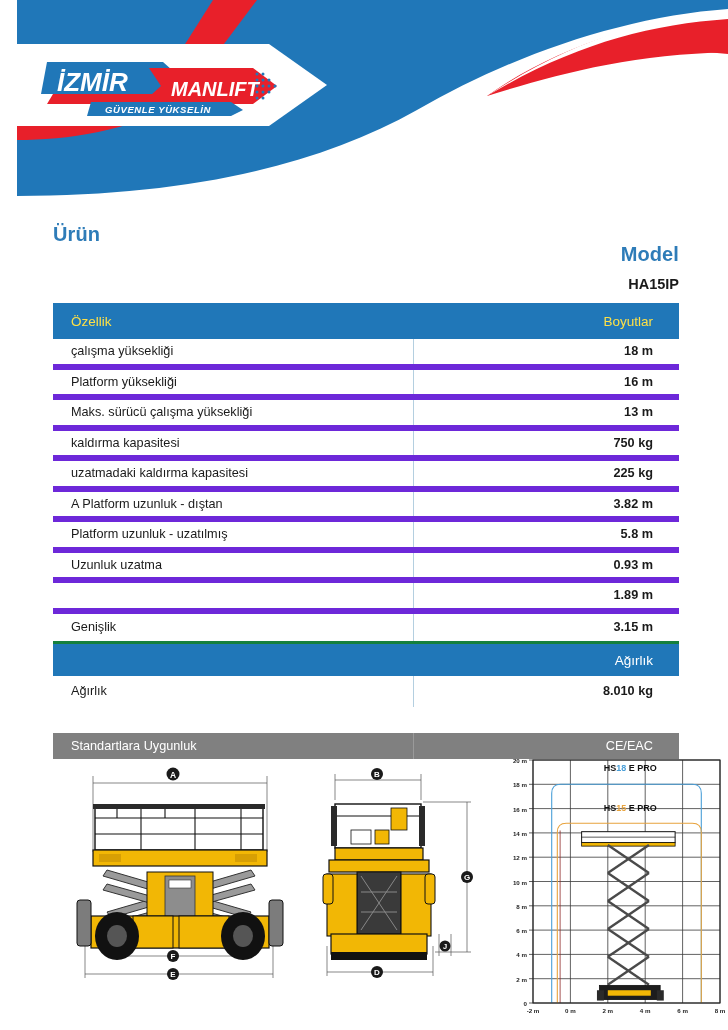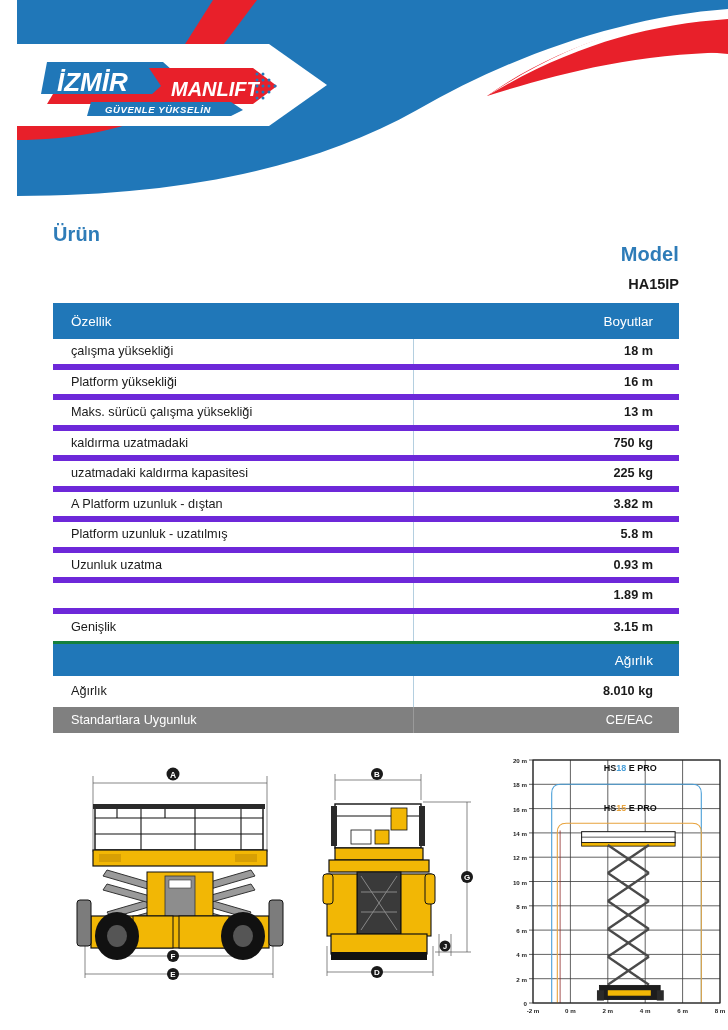--- a/index.html
+++ b/index.html
@@ -19,38 +19,38 @@
   
   .titlerow { position:absolute; left:53px; top:222px; width:626px; height:56px; }
   .t-left { position:absolute; left:0; top:0; }
   .t-right { position:absolute; right:0; top:0; text-align:right;margin-top:20px; }
   .t-head { font-size:20px; font-weight:bold; color:#2e7cb8; letter-spacing:.1px; line-height:24px; }
   .t-sub { font-size:14.5px; font-weight:bold; color:#1a1a1a; margin-top:9px; line-height:18px; }
 
   
   .spec { position:absolute; left:53px; top:303px; width:626px; }
   .hrow {
-    background:#2077b8; color:#ffffff; height:36px;
+    background:#2077b8; color:#fde047; height:36px;
     display:flex; align-items:center; position:relative;
   }
   .hrow .hl { padding-left:18px; font-size:13.5px; }
   .hrow .hr { position:absolute; right:26px; font-size:13.5px; }
   .drow {
     height:30.5px; display:flex; align-items:center; position:relative;
     border-bottom:6px solid #6d28d9; color:#1a1a1a;
   }
   .drow .dl { padding-left:18px; font-size:12.7px; width:360px; }
   .drow .dv { position:absolute; right:26px; font-size:12.7px; font-weight:600; }
   .drow .vsep { position:absolute; left:360px; top:0; bottom:0; width:1px; background:#b4cfe0; }
   .drow.first { border-top:none; }
   .drow.lastdim { border-bottom:3px solid #15803d; }
   .wrow { background:#2077b8; color:#fff; height:32px; display:flex; align-items:center; position:relative; }
   .wrow .hr { position:absolute; right:26px; font-size:13.5px; }
   .wrow .vsep { position:absolute; left:360px; top:0; bottom:0; width:1px; background:#2077b8; }
-  .srow { background:#808080; color:#fff; height:26px; display:flex; align-items:center; position:relative; }
+  .srow { background:#808080; color:#fff; height:26px; display:flex; align-items:center; position:relative;margin-top:26px; }
   .srow .sl { padding-left:18px; font-size:12.7px; }
   .srow .sv { position:absolute; right:26px; font-size:12.7px; }
   .srow .vsep { position:absolute; left:360px; top:0; bottom:0; width:1px; background:#9a9a9a; }
 
   
   .draw-area { position:absolute; left:0; top:748px; width:728px; height:282px; }
   .dwg { position:absolute; }
   .dwg1 { left:55px; top:8px; }
   .dwg2 { left:305px; top:8px; }
   .chart { position:absolute; left:495px; top:0px; }
@@ -141,21 +141,21 @@
           <span class="dl">Platform yüksekliği</span>
           <span class="dv">16 m</span>
         </div>
         <div class="drow">
           <span class="vsep"></span>
           <span class="dl">Maks. sürücü çalışma yüksekliği</span>
           <span class="dv">13 m</span>
         </div>
         <div class="drow">
           <span class="vsep"></span>
-          <span class="dl">kaldırma uzatmadaki</span>
+          <span class="dl">kaldırma kapasitesi</span>
           <span class="dv">750 kg</span>
         </div>
         <div class="drow">
           <span class="vsep"></span>
           <span class="dl">uzatmadaki kaldırma kapasitesi</span>
           <span class="dv">225 kg</span>
         </div>
         <div class="drow">
           <span class="vsep"></span>
           <span class="dl">A Platform uzunluk - dıştan</span>

